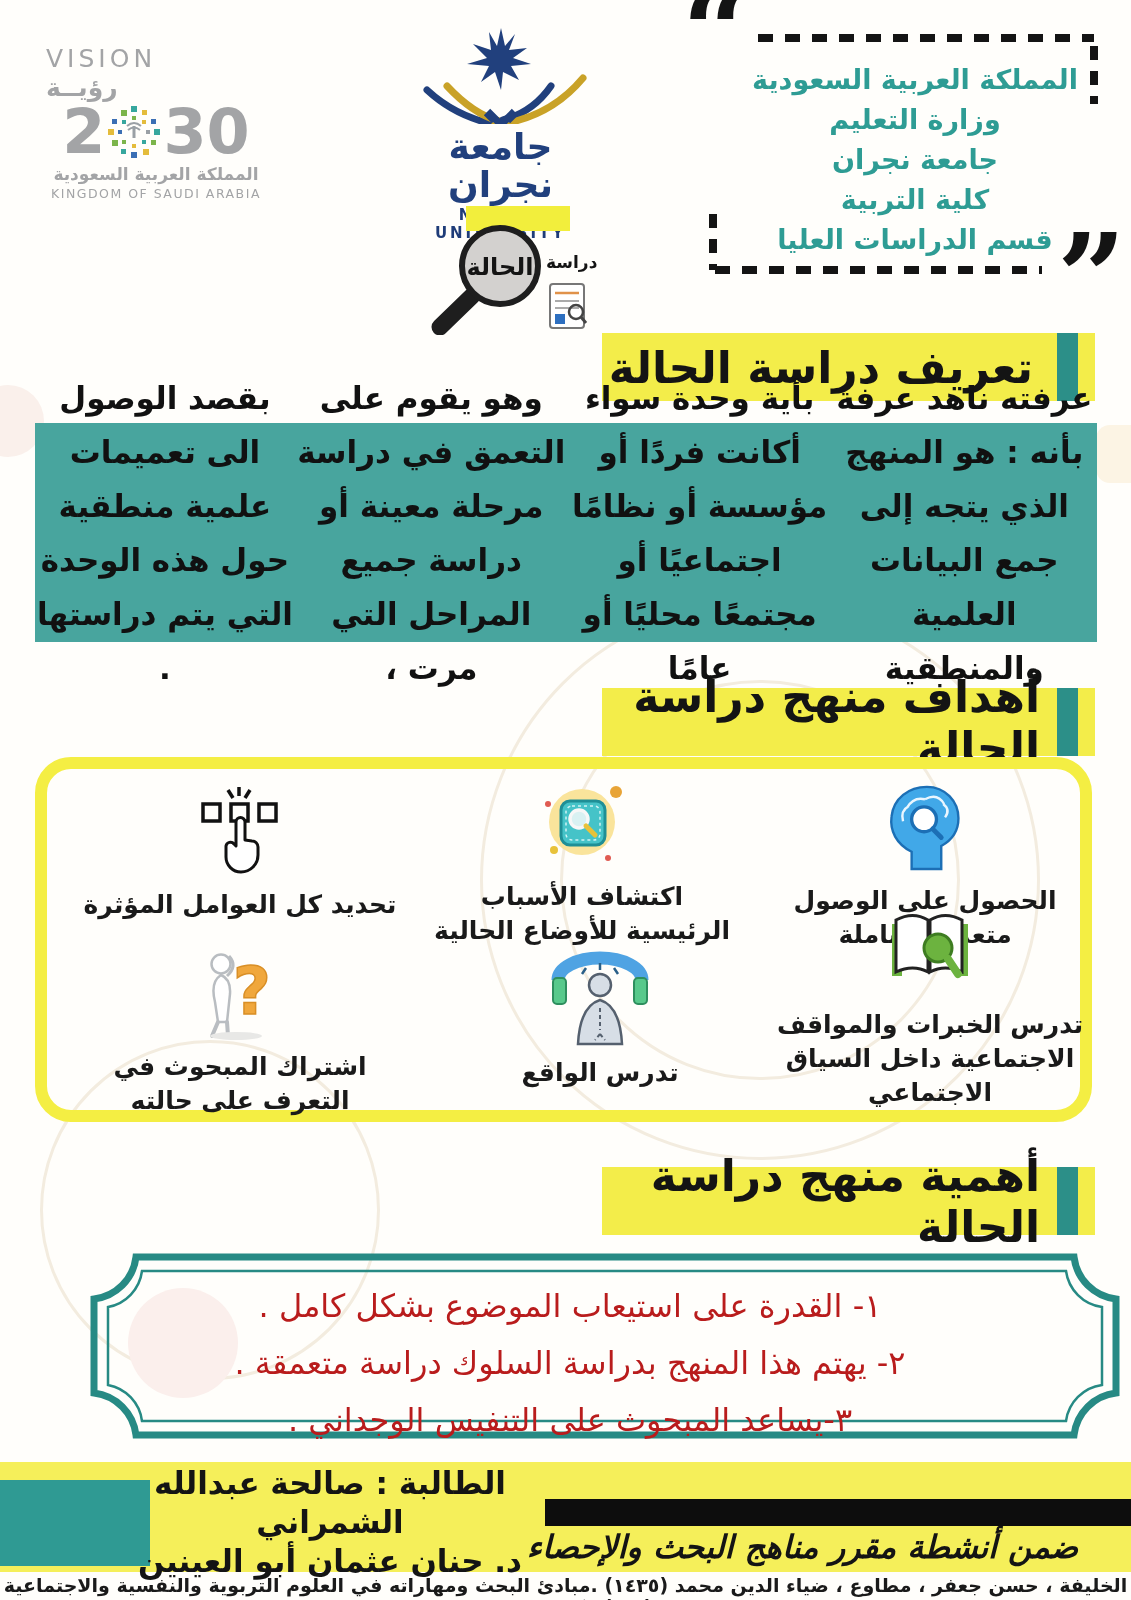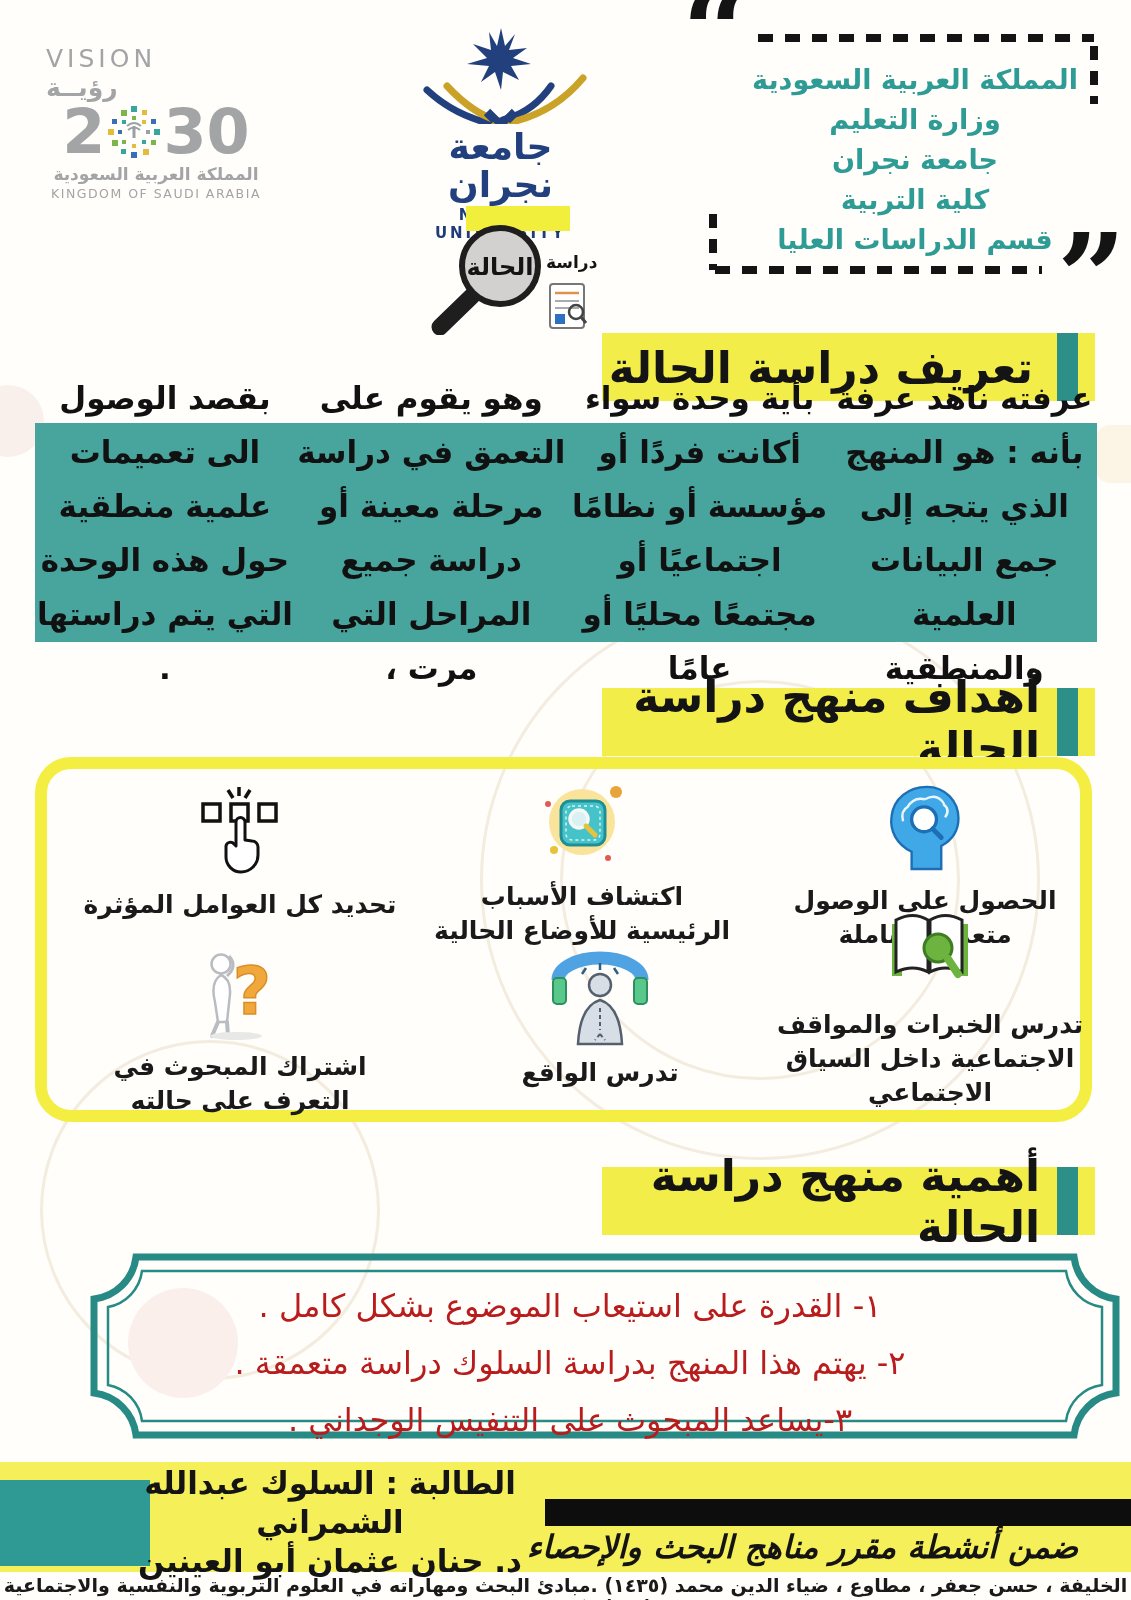--- a/index.html
+++ b/index.html
@@ -274,20 +274,20 @@
   </svg>
   <div class="imp-points">
     <div>١- القدرة على استيعاب الموضوع بشكل كامل .</div>
     <div>٢- يهتم هذا المنهج بدراسة السلوك دراسة متعمقة .</div>
     <div>٣-يساعد المبحوث على التنفيس الوجداني .</div>
   </div>
 
   <div class="foot-yellow"></div>
   <div class="foot-teal"></div>
   <div class="student-block">
-    <div>الطالبة : السلوك عبدالله الشمراني</div>
+    <div>الطالبة : صالحة عبدالله الشمراني</div>
     <div>د. حنان عثمان أبو العينين</div>
   </div>
   <div class="black-bar"></div>
   <div class="course-line">ضمن أنشطة مقرر مناهج البحث والإحصاء</div>
   <div class="reference">الخليفة ، حسن جعفر ، مطاوع ، ضياء الدين محمد (١٤٣٥) .مبادئ البحث ومهاراته في العلوم التربوية والنفسية والاجتماعية .(ط١).مكتبة المتنبي</div>
 
 </div>
 
 </body></html>

